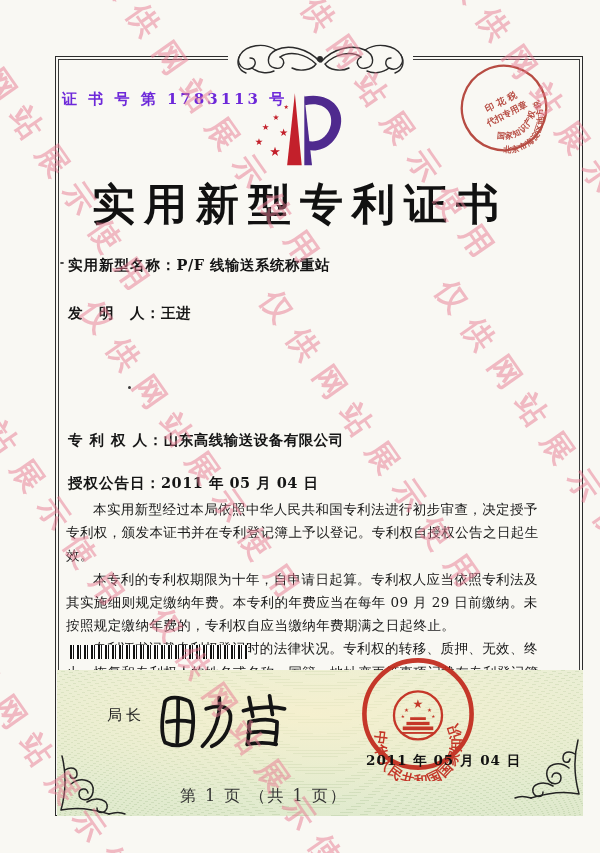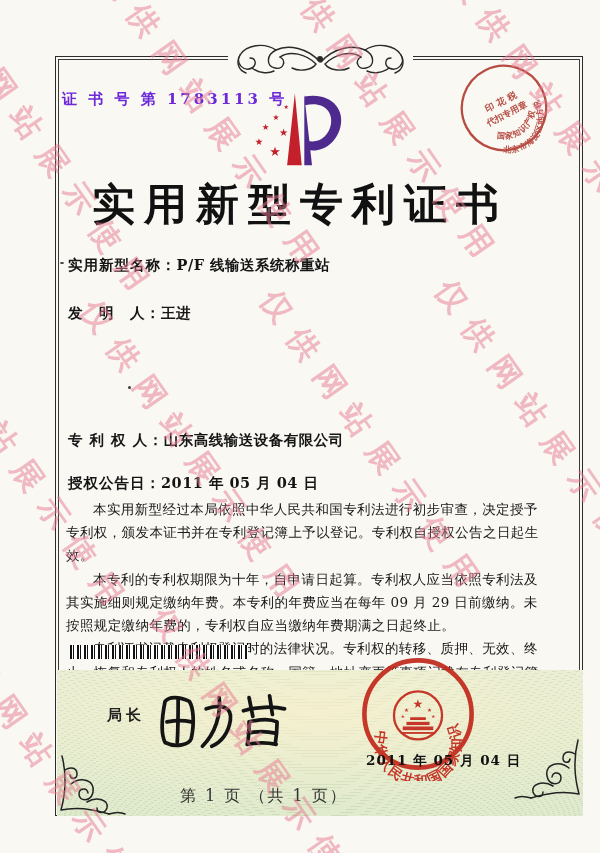--- a/index.html
+++ b/index.html
@@ -31,21 +31,21 @@
   .greenband{position:absolute;left:57px;top:670px;width:526px;height:146px;
     background:
       radial-gradient(130% 110% at 48% 30%, rgba(247,240,205,0.85), rgba(228,236,206,0.45) 55%, rgba(213,228,198,0.35)),
       repeating-radial-gradient(140% 130% at 50% 160%, rgba(150,180,130,0.45) 0 1px, rgba(255,255,255,0) 1px 6px),
       linear-gradient(#ecf0dc,#dfe9cd);}
 
   .corner-flourish{position:absolute;width:70px;height:62px;}
   .cf-left{left:57px;top:754px;}
   .cf-right{left:513px;top:738px;transform:scaleX(-1);}
 
-  .director-label{position:absolute;left:107px;top:706px;font-size:15px;letter-spacing:4px;color:#222;font-weight:700;}
+  .director-label{position:absolute;left:107px;top:706px;font-size:15px;letter-spacing:4px;color:#222;font-weight:400;}
   .signature{position:absolute;left:152px;top:684px;width:140px;height:74px;}
   .sig-name-hidden{position:absolute;left:160px;top:700px;opacity:0;font-size:10px;}
 
   .seal{position:absolute;left:351px;top:647px;width:134px;height:134px;opacity:0.93;}
   .seal-date{position:absolute;left:366px;top:752px;font-size:13.5px;font-weight:700;letter-spacing:1px;color:#111;}
 
   .footer{position:absolute;left:180px;top:786px;width:190px;text-align:left;font-size:16px;letter-spacing:2px;color:#333;}
 
   .tax-stamp{position:absolute;left:458px;top:62px;width:92px;height:92px;transform:rotate(-27deg);opacity:0.9;}
 

